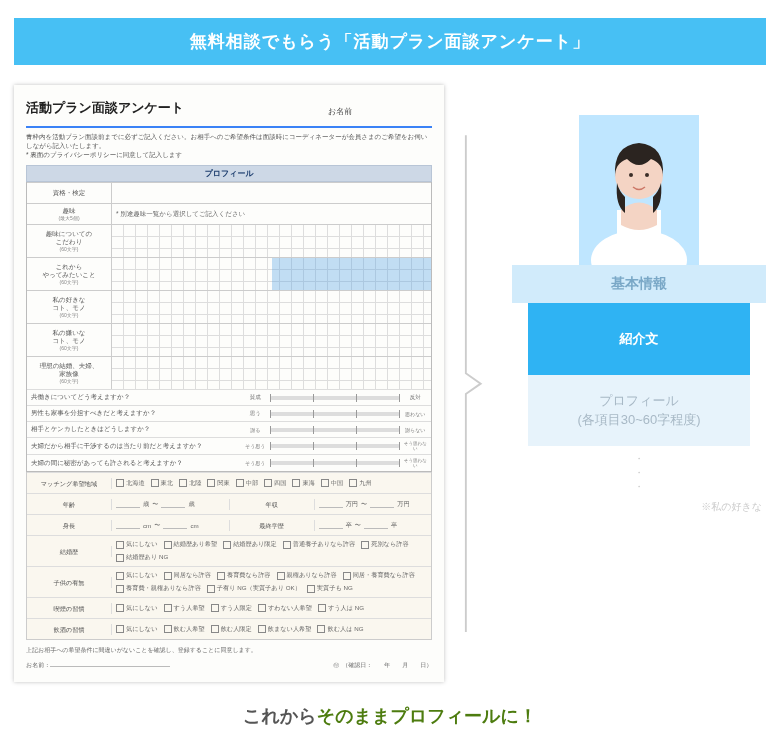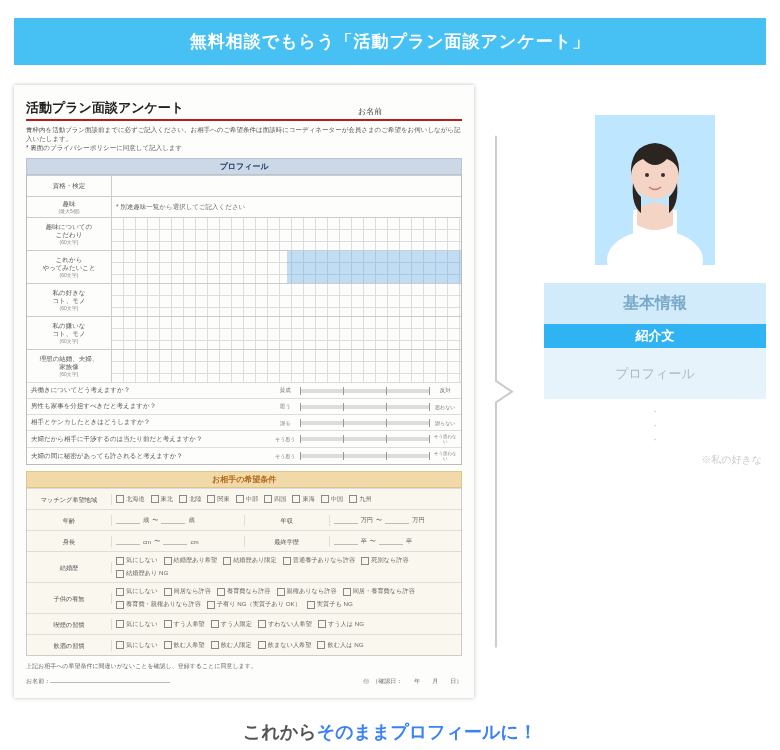--- a/index.html
+++ b/index.html
@@ -27,21 +27,21 @@
   
   .sheet {
     width: 440px;
     background: #fdfdfb;
     box-shadow: 0 0 4px rgba(0,0,0,.25);
     padding: 14px 12px 12px 12px;
     font-size: 8px;
     color: #333;
     position: relative;
   }
-  .sheet-title-row { display:flex; justify-content:space-between; align-items:flex-end; border-bottom:2px solid #b91c1c; padding-bottom:2px; }
+  .sheet-title-row { display:flex; justify-content:space-between; align-items:flex-end; border-bottom:2px solid #3b82f6; padding-bottom:9px; }
   .sheet-title { font-size:13px; font-weight:bold; color:#222; }
   .name-label { font-size:8px; color:#444; padding-right:80px;}
   .sheet-note { font-size:6.5px; color:#555; margin-top:4px; line-height:1.4; }
   .section-bar { background:#cdd8e6; text-align:center; font-size:8px; padding:2px 0; color:#1c3d6e; margin-top:6px; border:1px solid #b8c5d6; font-weight:bold;}
   .grid-table { border:1px solid #bbb; border-top:0; }
   .grid-row { display:flex; border-top:1px solid #ccc; min-height:20px; }
   .grid-row.tall { min-height:32px; }
   .row-label {
     width:80px; flex:none;
     border-right:1px solid #ccc;
@@ -91,40 +91,40 @@
   
   .right-col { flex:1; display:flex; flex-direction:column; align-items:center; padding-top:30px;}
   .profile-photo {
     width:120px; height:150px;
     background: linear-gradient(#bfe6ff, #e8f5ff);
     display:flex; align-items:flex-end; justify-content:center;
     overflow:hidden;
   }
   .profile-photo svg{ width:100%; height:100%;}
   .card {
-    width:210px; text-align:center; padding:2px 6px; font-size:13px; margin-top:0;
-  }
-  .card.basic { background:#d1ebfb; color:#7aa8c7; font-weight:bold; margin-top:18px; font-size:16px; padding:10px 6px;}
+    width:210px; text-align:center; padding:26px 6px; font-size:13px; margin-top:0;
+  }
+  .card.basic { background:#d1ebfb; color:#7aa8c7; font-weight:bold; font-size:14px; padding:10px 22px;}
   .card.intro { background:#2fb3f3; color:#fff; font-weight:bold; line-height:1.5;}
   .card.profile { background:#e7f3fb; color:#a8b9c6; padding:16px 6px; line-height:1.5;}
   .dots { color:#ccc; font-size:10px; letter-spacing:0; line-height:1.4; margin-top:6px;}
   .img-note{ font-size:10px; color:#ccc; align-self:flex-end; margin-top:6px; margin-right:4px;}
 
   
   .bracket{
     width:30px; align-self:stretch;
     display:flex; align-items:center; justify-content:center;
     margin-top:40px; margin-bottom:40px;
   }
   .bracket svg{ height:100%; width:100%;}
 
   .footer-line{
     text-align:center; font-size:18px; font-weight:bold; color:#555; padding:12px 0 20px 0;
   }
-  .footer-line .accent{ color:#3b82f6;}
+  .footer-line .accent{ color:#4d7c0f;}
 </style>
 </head>
 <body>
 
 <div class="header-banner">無料相談でもらう「活動プラン面談アンケート」</div>
 
 <div class="content-row">
 
   <div class="sheet">
     <div class="sheet-title-row">
@@ -230,21 +230,20 @@
           <span class="q-text">夫婦の間に秘密があっても許されると考えますか？</span>
           <span class="slider-lbl" style="font-size:5px">そう思う</span>
           <span class="slider-track">
             <span class="mid1"></span>
             <span class="mid3"></span>
           </span>
           <span class="slider-lbl" style="font-size:4.5px">そう思わない</span>
         </div>
     </div>
 
-    <div class="section-bar orange">お相手の希望条件</div>
     <div class="cond-table">
       <div class="cond-row">
         <div class="cond-label">マッチング希望地域</div>
         <div class="cond-cells" id="regions">
             <span class="chk">
               <span class="box"></span>
               <span>北海道</span>
             </span>
             <span class="chk">
               <span class="box"></span>
@@ -468,20 +467,21 @@
           <circle cx="68" cy="60" r="2" fill="#3a2e28"></circle>
         <path d="M54,72 Q60,77 66,72" stroke="#c76" stroke-width="1.5" fill="none"></path>
       </svg>
     </div>
     <div class="card basic">基本情報</div>
     <div class="card intro">
       <div>紹介文</div>
     </div>
     <div class="card profile">
       <div>プロフィール</div>
+      <div>(各項目30~60字程度)</div>
     </div>
     <div class="dots">・<br>・<br>・</div>
     <div class="img-note">※私の好きな</div>
   </div>
 </div>
 
 <div class="footer-line">
   <span>これから</span><span class="accent">そのままプロフィールに！</span>
 </div>
 

